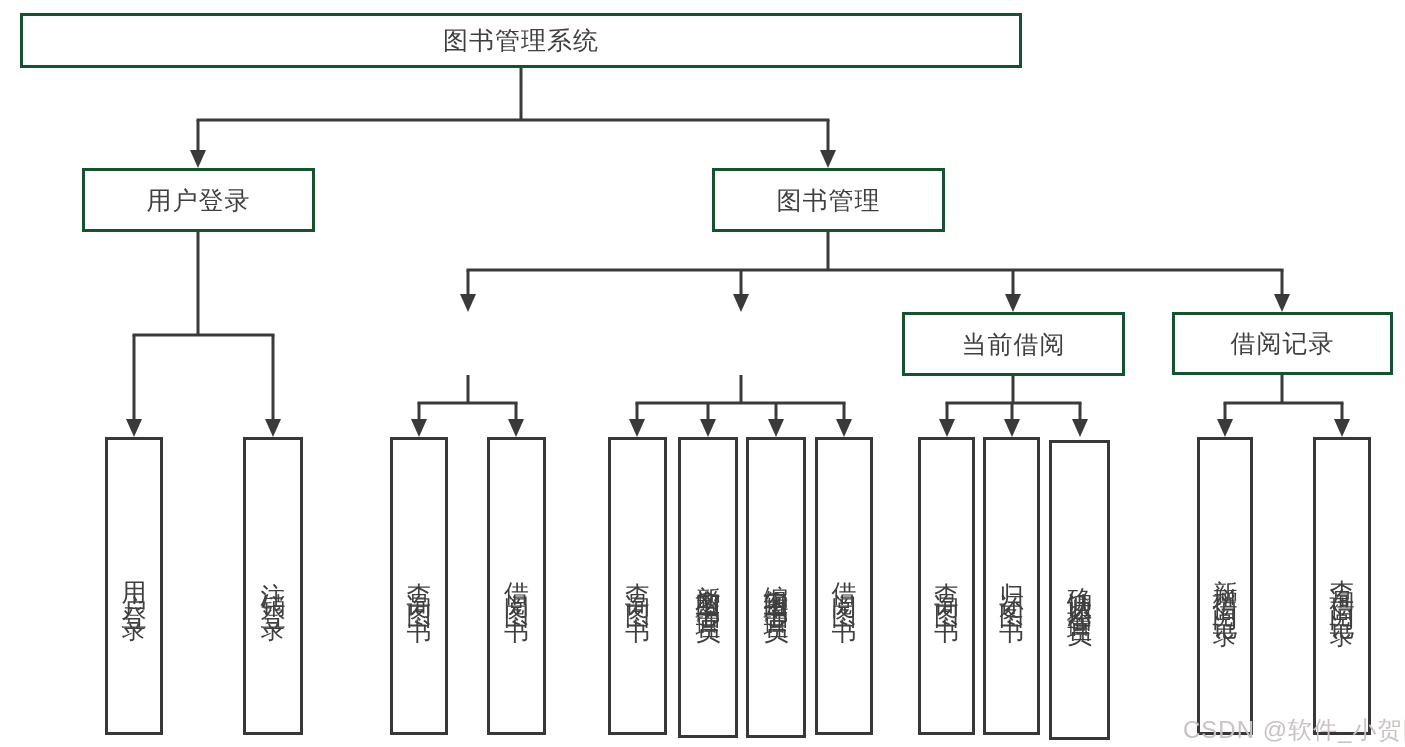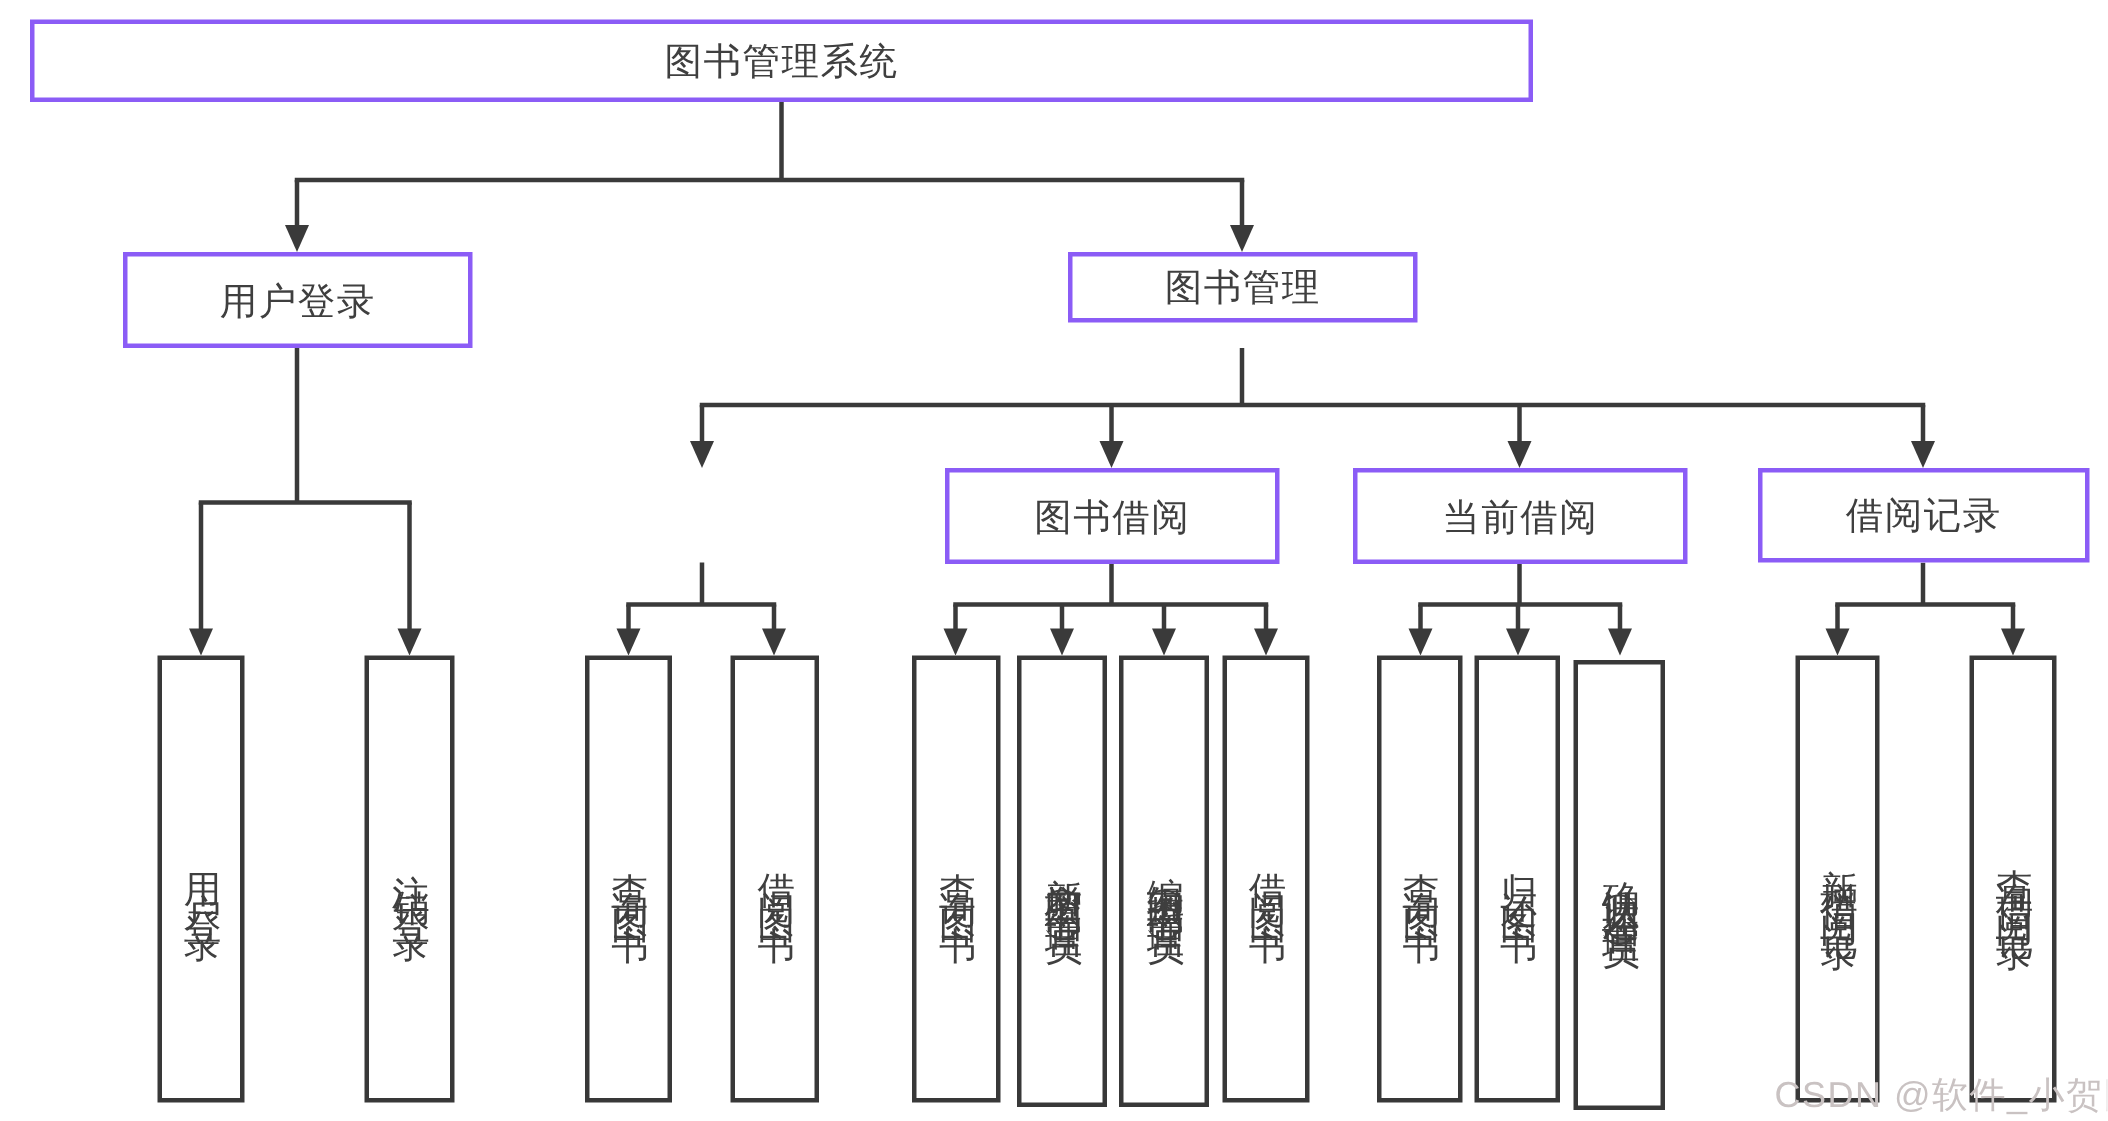--- a/index.html
+++ b/index.html
@@ -2,21 +2,21 @@
 <html><head>
 <meta charset="utf-8">
 <style>
   html,body{margin:0;padding:0;background:#ffffff;}
   .canvas{
     position:relative;width:1405px;height:747px;background:#ffffff;
     font-family:"Liberation Sans","DejaVu Sans",sans-serif;overflow:hidden;
   }
   .connectors{position:absolute;left:0;top:0;width:1405px;height:747px;}
   .node{
-    position:absolute;box-sizing:border-box;border:3px solid #8b5cf6;background:#ffffff;
+    position:absolute;box-sizing:border-box;border:3px solid #14532d;background:#ffffff;
     display:flex;align-items:center;justify-content:center;
     color:#3f3f3f;font-size:25px;letter-spacing:1px;z-index:2;
   }
   .vnode{
     position:absolute;box-sizing:border-box;border:3px solid #383838;background:#ffffff;
     display:flex;align-items:center;justify-content:center;
     color:#3f3f3f;font-size:25px;z-index:2;
   }
   .vnode .vtext{
     writing-mode:vertical-rl;line-height:1;white-space:nowrap;
@@ -110,27 +110,24 @@
     </g>
   </svg>
 
   <div class="node" style="left:20px;top:13px;width:1002px;height:55px;">
     <span>图书管理系统</span>
   </div>
 
   <div class="node" style="left:82px;top:168px;width:233px;height:64px;">
     <span>用户登录</span>
   </div>
-  <div class="node" style="left:712px;top:168px;width:233px;height:47px;">
+  <div class="node" style="left:712px;top:168px;width:233px;height:64px;">
     <span>图书管理</span>
   </div>
 
-  <div class="node" style="left:630px;top:312px;width:223px;height:64px;">
-    <span>图书借阅</span>
-  </div>
   <div class="node" style="left:902px;top:312px;width:223px;height:64px;">
     <span>当前借阅</span>
   </div>
   <div class="node" style="left:1172px;top:312px;width:221px;height:63px;">
     <span>借阅记录</span>
   </div>
 
   <div class="vnode" style="left:105px;top:437px;width:58px;height:298px;">
     <span class="vtext short">用户登录</span>
   </div>

